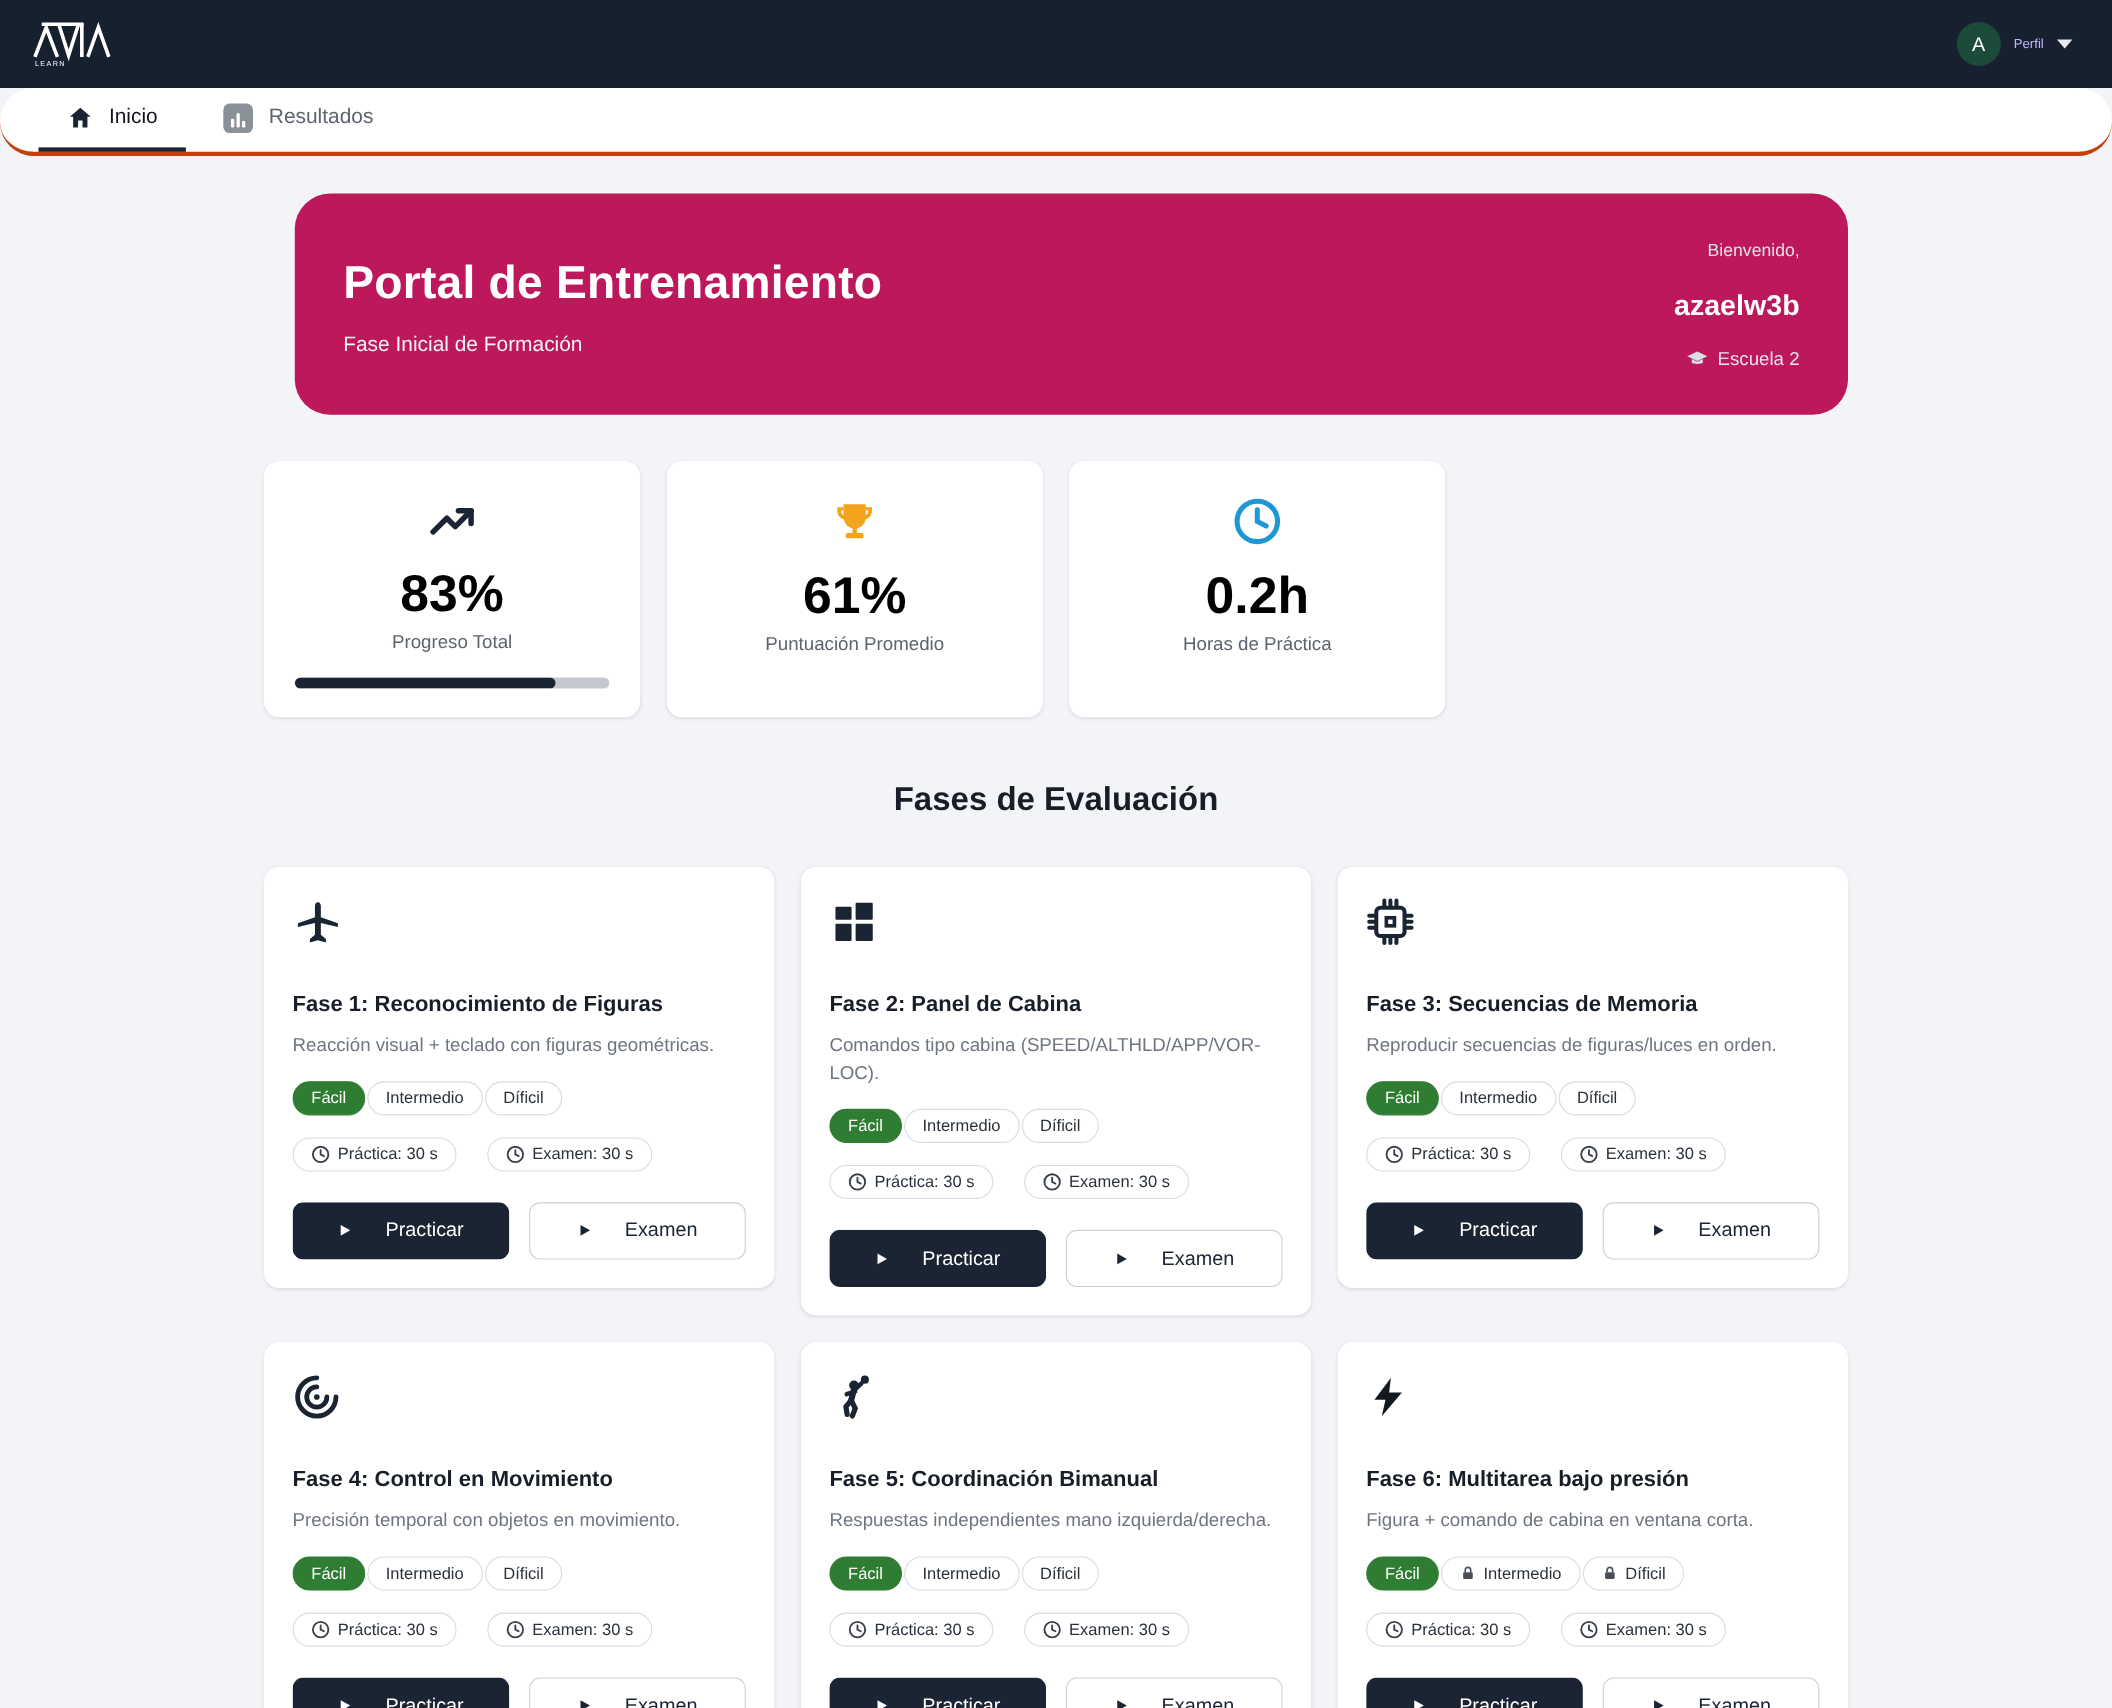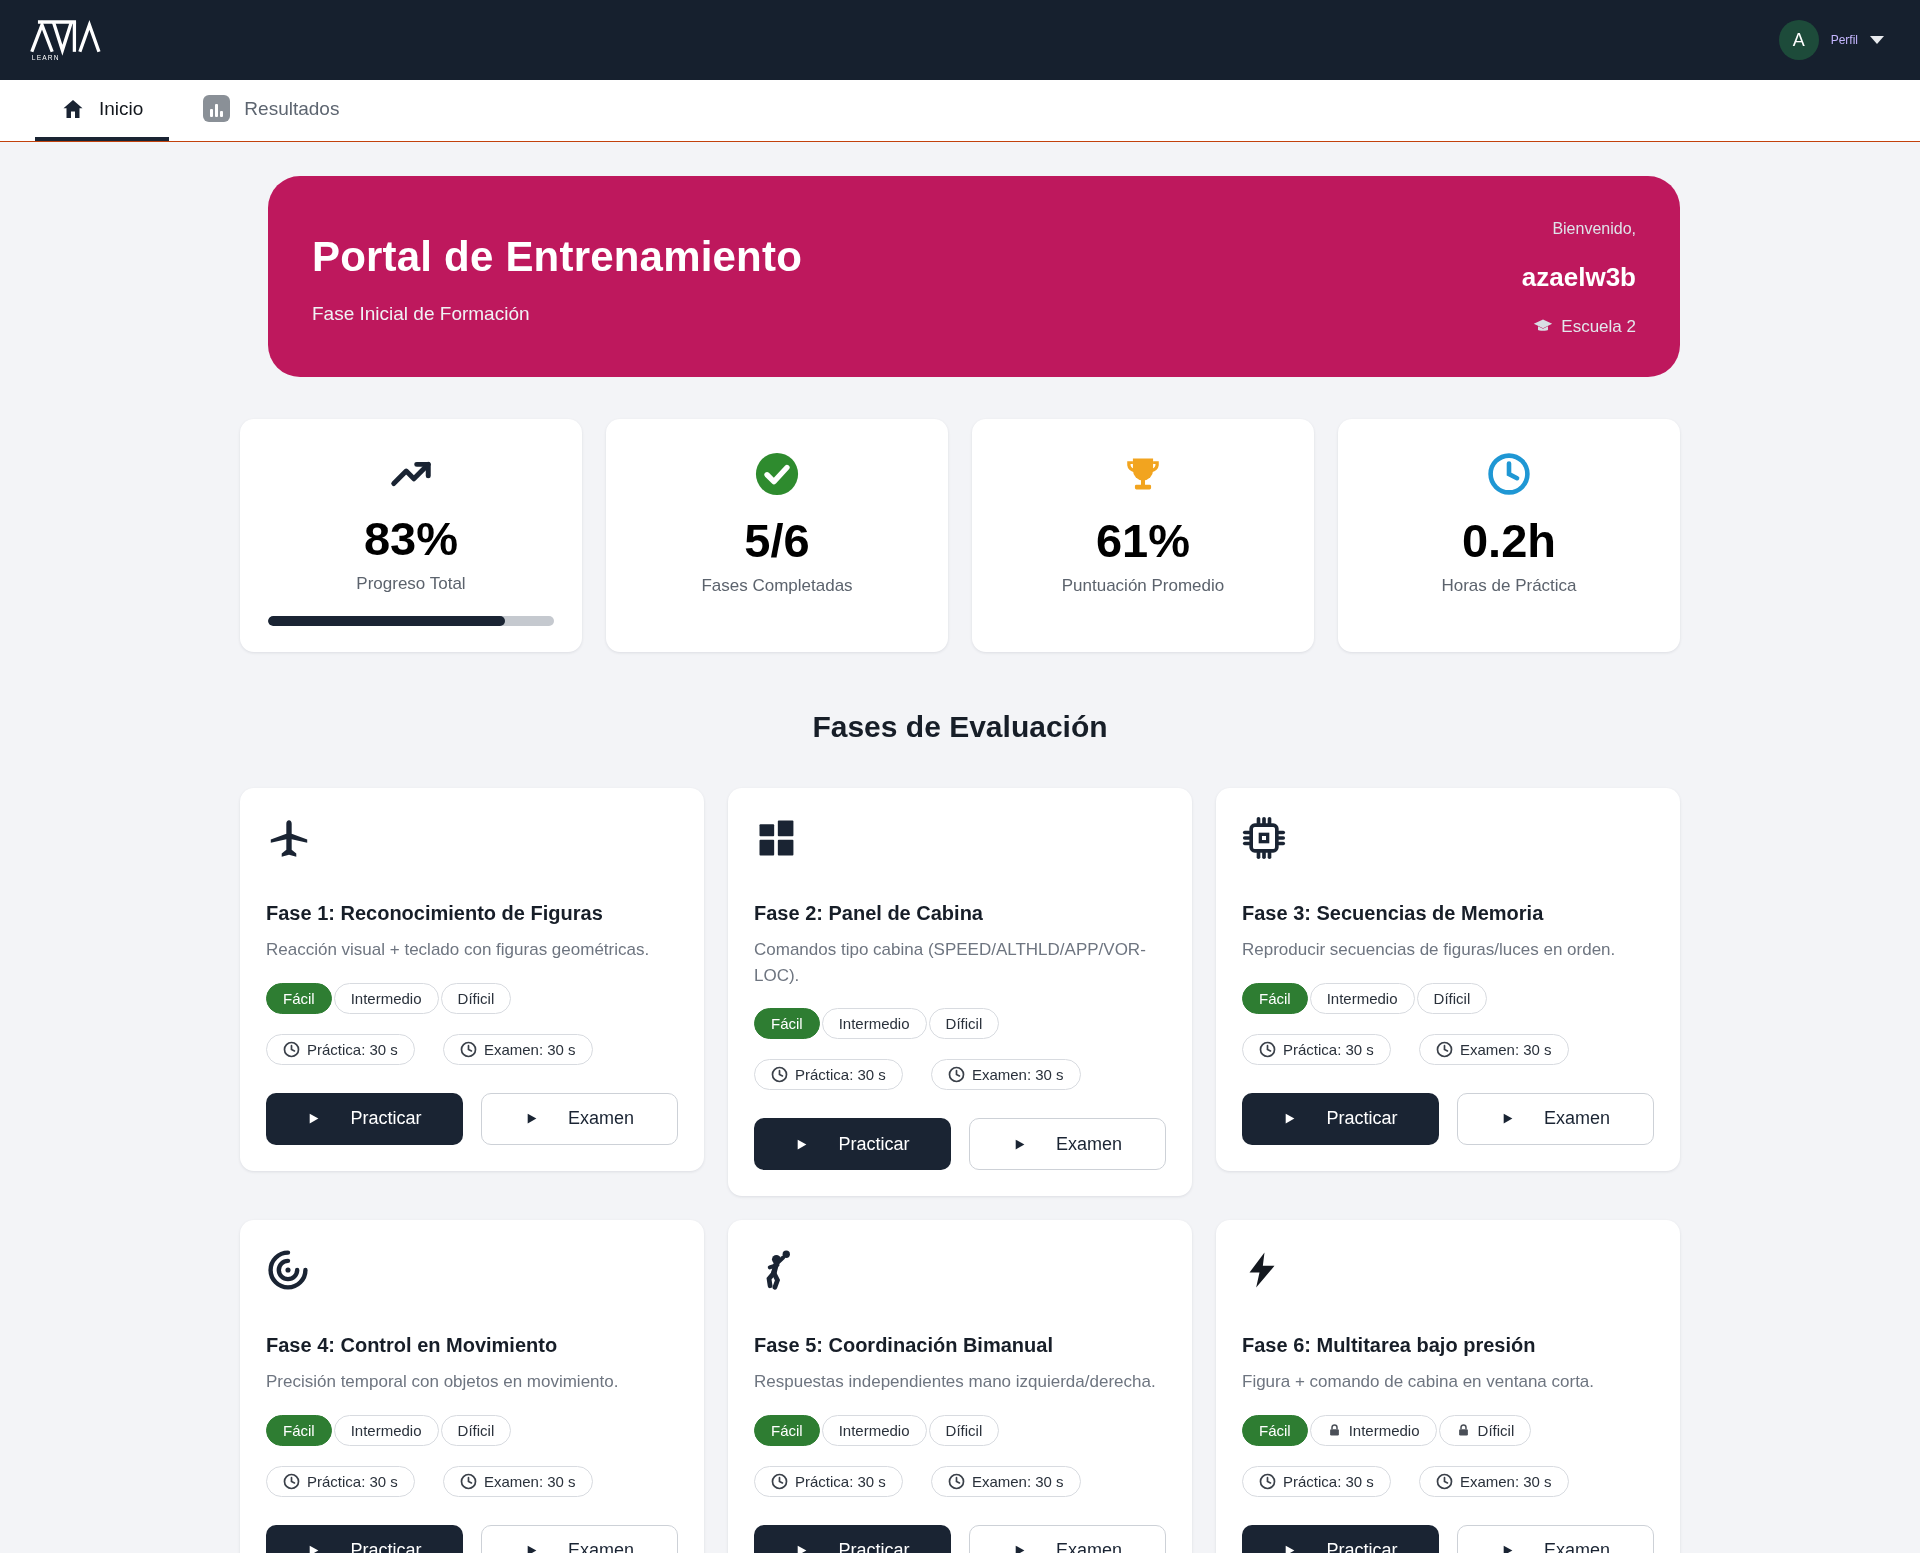--- a/index.html
+++ b/index.html
@@ -24,21 +24,21 @@
     font-size:18px; font-weight:400;
   }
   .profile-label { color:#c4b5fd; font-size:12px; }
   .caret-down {
     width:0; height:0; border-left:7px solid transparent;
     border-right:7px solid transparent; border-top:8px solid #e8eaee;
   }
   
   .tabbar {
     height:62px; background:#fff; display:flex; align-items:stretch;
-    padding-left:35px; gap:8px; border-bottom:1px solid #c2410c;
+    padding-left:35px; gap:8px; border-bottom:4px solid #c2410c;border-radius:31px;
   }
   .tab {
     display:flex; align-items:center; gap:14px; padding:0 26px;
     font-size:19px; cursor:pointer; border-bottom:4px solid transparent;
   }
   .tab.active { border-bottom-color:#1a2433; color:#12161c; }
   .tab.inactive { color:#5d6570; }
   .chart-icon-box {
     width:27px; height:27px; background:#8a9097; border-radius:6px;
     display:flex; align-items:flex-end; justify-content:center; gap:2px;
@@ -172,30 +172,20 @@
           <polyline points="15,7.5 21,7.5 21,13.5"></polyline>
         </svg>
       </div>
       <div class="stat-value">83%</div>
       <div class="stat-label">Progreso Total</div>
       <div class="progress-track">
         <div class="progress-fill" style="width: 83%;"></div>
       </div>
     </div>
 
-    <div class="stat-card">
-      <div class="stat-icon">
-        <svg width="46" height="46" viewBox="0 0 24 24">
-          <circle cx="12" cy="12" r="11" fill="#2e8b2e"></circle>
-          <polyline points="6.8,12.4 10.4,16 17.2,8.6" fill="none" stroke="#ffffff" stroke-width="2.8" stroke-linecap="round" stroke-linejoin="round"></polyline>
-        </svg>
-      </div>
-      <div class="stat-value">5/6</div>
-      <div class="stat-label">Fases Completadas</div>
-    </div>
 
     <div class="stat-card">
       <div class="stat-icon">
         <svg width="44" height="44" viewBox="0 0 24 24" fill="#f2a41f">
           <path d="M6.5 3.5 H17.5 V10 A5.5 5.5 0 0 1 6.5 10 Z"></path>
           <path d="M6.5 5 H3.4 V7.2 A4.2 4.2 0 0 0 7.5 11 L6.9 9 A2.4 2.4 0 0 1 5.2 6.8 V6.6 H6.5 Z"></path>
           <path d="M17.5 5 H20.6 V7.2 A4.2 4.2 0 0 1 16.5 11 L17.1 9 A2.4 2.4 0 0 0 18.8 6.8 V6.6 H17.5 Z"></path>
           <rect x="10.9" y="14.5" width="2.2" height="3.6"></rect>
           <rect x="7.6" y="17.8" width="8.8" height="2.6" rx="0.8"></rect>
         </svg>

